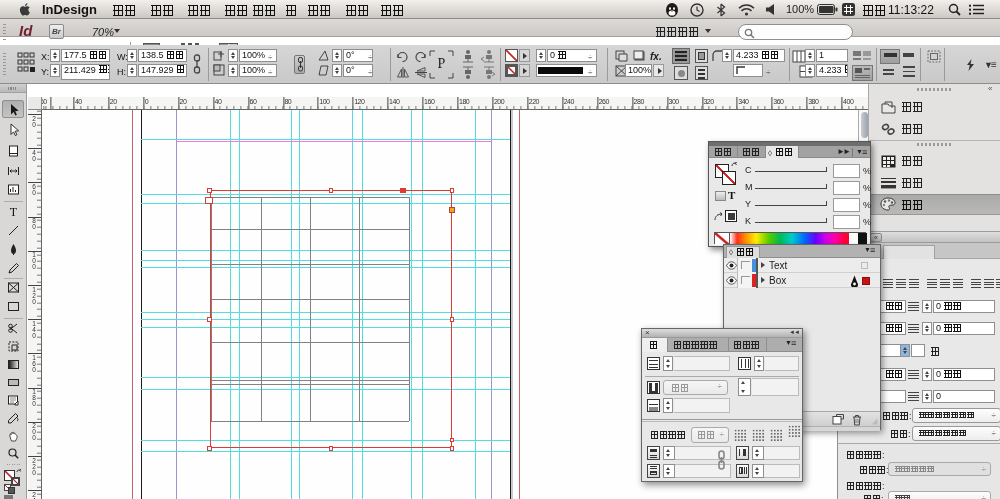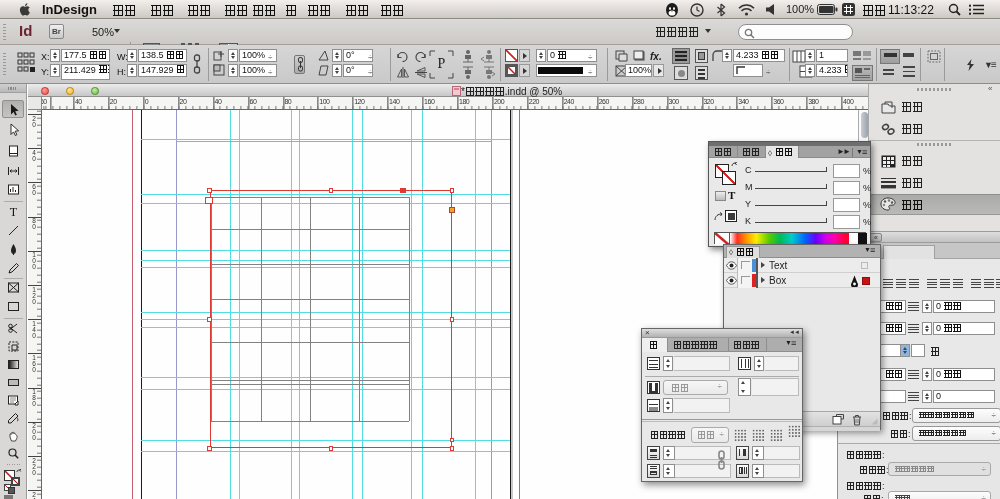--- a/index.html
+++ b/index.html
@@ -84,25 +84,25 @@
           <path d="M4 1.5h11M4 5.5h11M4 9.5h11"></path>
         </g>
         <g fill="#222">
           <rect x="0" y="0.7" width="2" height="2"></rect>
           <rect x="0" y="4.7" width="2" height="2"></rect>
           <rect x="0" y="8.7" width="2" height="2"></rect>
         </g>
       </svg>
 </div>
 
-<div class="ab" style="left:0;top:19px;width:1000px;height:26px;background:linear-gradient(#dcdad8,#ccc9c6);border-bottom:1px solid #a39f9b;">
+<div class="ab" style="left:0;top:19px;width:1000px;height:18px;background:linear-gradient(#dcdad8,#ccc9c6);border-bottom:1px solid #a39f9b;font-style:italic;">
   <div class="ab" style="left:3px;top:5px;width:3px;height:16px;background:repeating-linear-gradient(#999 0 1px,transparent 1px 3px);"></div>
       <span class="ab" style="left:19px;top:3px;font-size:15px;font-weight:bold;color:#6e2331;letter-spacing:0;">Id</span>
   <div class="ab" style="left:49px;top:5px;width:15px;height:15px;background:linear-gradient(#efefef,#c9c9c9);border:1px solid #8a8a8a;border-radius:2px;font-size:8px;color:#444;text-align:center;line-height:14px;font-weight:bold;">Br</div>
-  <span class="ab" style="left:92px;top:7px;font-size:11px;color:#222;">50%</span>
+  <span class="ab" style="left:92px;top:7px;font-size:11px;color:#222;">70%</span>
   <span class="ab" style="left:114px;top:10px;width:0;height:0;border-left:3.5px solid transparent;border-right:3.5px solid transparent;border-top:4px solid #333;"></span>
   <div class="vsep" style="left:130px;top:23px;height:18px"></div>
   <svg class="ab" style="left:143px;top:24px" width="17" height="15" viewBox="0 0 17 15">
         <rect x="0.5" y="0.5" width="16" height="14" fill="#fff" stroke="#555"></rect>
         <rect x="0.5" y="0.5" width="16" height="4" fill="#888" stroke="#555"></rect>
         <rect x="3" y="7" width="8" height="5" fill="none" stroke="#777"></rect>
       </svg>
   <span class="ab" style="left:163px;top:31px;width:0;height:0;border-left:3.5px solid transparent;border-right:3.5px solid transparent;border-top:4px solid #333;"></span>
   <svg class="ab" style="left:181px;top:24px" width="18" height="16" viewBox="0 0 18 16">
         <rect x="3" y="3" width="12" height="10" fill="#eee" stroke="#555"></rect>
@@ -354,30 +354,20 @@
   <svg class="ab" style="left:966px;top:14px" width="9" height="12" viewBox="0 0 9 12">
         <path d="M5.5 0 1 6h2.8L2.5 12 8 5H4.6z" fill="#333"></path>
       </svg>
   <div class="vsep" style="left:944px;top:3px;height:33px"></div>
       <span class="ab" style="left:984px;top:15px;font-size:9px;color:#333;">▼</span>
       <span class="ab" style="left:991px;top:14px;font-size:10px;color:#333;">≡</span>
 </div>
 
 <div class="ab" id="docwin" style="left:28px;top:84px;width:840px;height:415px;background:#fff;">
 
-  <div class="ab" style="left:0;top:0;width:840px;height:13px;background:linear-gradient(#ececec,#c7c7c7);border-bottom:1px solid #8f8f8f;">
-    <span class="ab" style="left:13px;top:3px;width:7.5px;height:7.5px;border-radius:50%;background:radial-gradient(circle at 35% 30%,#ff9a93,#ee4f43);border:0.5px solid #b33;"></span>
-    <span class="ab" style="left:38px;top:3px;width:7.5px;height:7.5px;border-radius:50%;background:radial-gradient(circle at 35% 30%,#ffe39a,#f6b02e);border:0.5px solid #b80;"></span>
-    <span class="ab" style="left:63px;top:3px;width:7.5px;height:7.5px;border-radius:50%;background:radial-gradient(circle at 35% 30%,#c3f09a,#65c14e);border:0.5px solid #583;"></span>
-    <svg class="ab" style="left:424px;top:2px" width="9" height="10" viewBox="0 0 9 10">
-          <rect x="0.5" y="0.5" width="8" height="9" fill="#f7c7cf" stroke="#b06a7a"></rect>
-          <rect x="2" y="2" width="5" height="2" fill="#d9818f"></rect>
-        </svg>
-    <span class="ab" style="left:433px;top:2px;font-size:10px;color:#222;">*<span class="cj"></span><span class="cj"></span><span class="cj"></span><span class="cj"></span>.indd @ 50%</span>
-  </div>
 
   <div class="ab" id="hruler" style="left:14px;top:13px;width:826px;height:13px;border-bottom:1px solid #666;overflow:hidden;background:#f5f5f3;background-image:repeating-linear-gradient(90deg,#777 0 1px,transparent 1px 6.98px),repeating-linear-gradient(90deg,#444 0 1px,transparent 1px 34.92px);background-size:100% 4px,100% 13px;background-repeat:repeat-x;background-position:3.4px 9px,31.4px 0;">
     <span class="ab" style="left:-2.1px;top:1px;font-size:7px;color:#333;letter-spacing:-0.5px;">60</span>
     <span class="ab" style="left:32.9px;top:1px;font-size:7px;color:#333;letter-spacing:-0.5px;">40</span>
     <span class="ab" style="left:67.8px;top:1px;font-size:7px;color:#333;letter-spacing:-0.5px;">20</span>
     <span class="ab" style="left:102.7px;top:1px;font-size:7px;color:#333;letter-spacing:-0.5px;">0</span>
     <span class="ab" style="left:137.6px;top:1px;font-size:7px;color:#333;letter-spacing:-0.5px;">20</span>
     <span class="ab" style="left:172.5px;top:1px;font-size:7px;color:#333;letter-spacing:-0.5px;">40</span>
     <span class="ab" style="left:207.5px;top:1px;font-size:7px;color:#333;letter-spacing:-0.5px;">60</span>
     <span class="ab" style="left:242.4px;top:1px;font-size:7px;color:#333;letter-spacing:-0.5px;">80</span>

